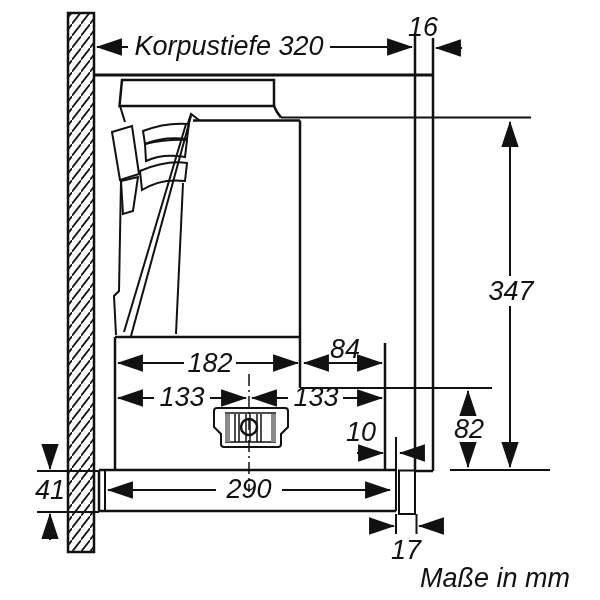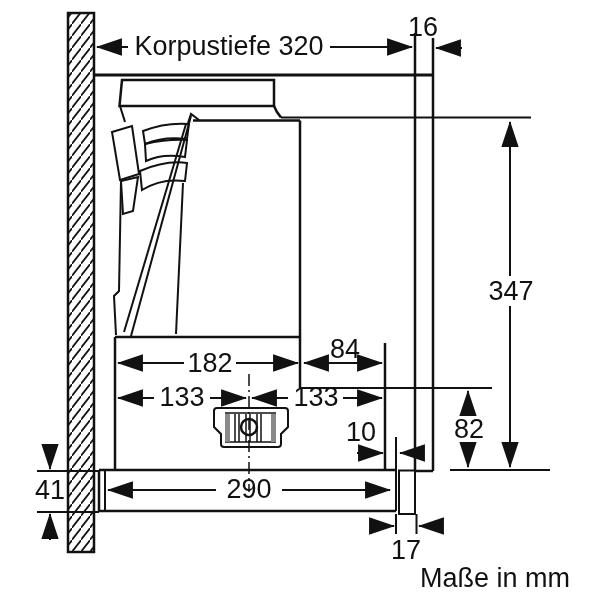--- a/index.html
+++ b/index.html
@@ -1,17 +1,17 @@
 <!DOCTYPE html>
 <html><head>
 <meta charset="utf-8">
 <style>
   html,body{margin:0;padding:0;background:#ffffff;}
   .stage{position:relative;width:600px;height:600px;background:#ffffff;overflow:hidden;
-         font-family:"Liberation Sans", sans-serif;}
+         font-family:"Liberation Sans", sans-serif;font-style:italic;}
   svg{display:block}
   text{font-family:"Liberation Sans", sans-serif;font-size:27px;fill:#111;}
   .ln{stroke:#111;fill:none;}
   .w25{stroke-width:2.5;}
   .w3{stroke-width:3;}
   .w2{stroke-width:2;}
   .w15{stroke-width:1.5;}
   .dim{stroke:#111;stroke-width:2;fill:none;}
 </style>
 </head>

